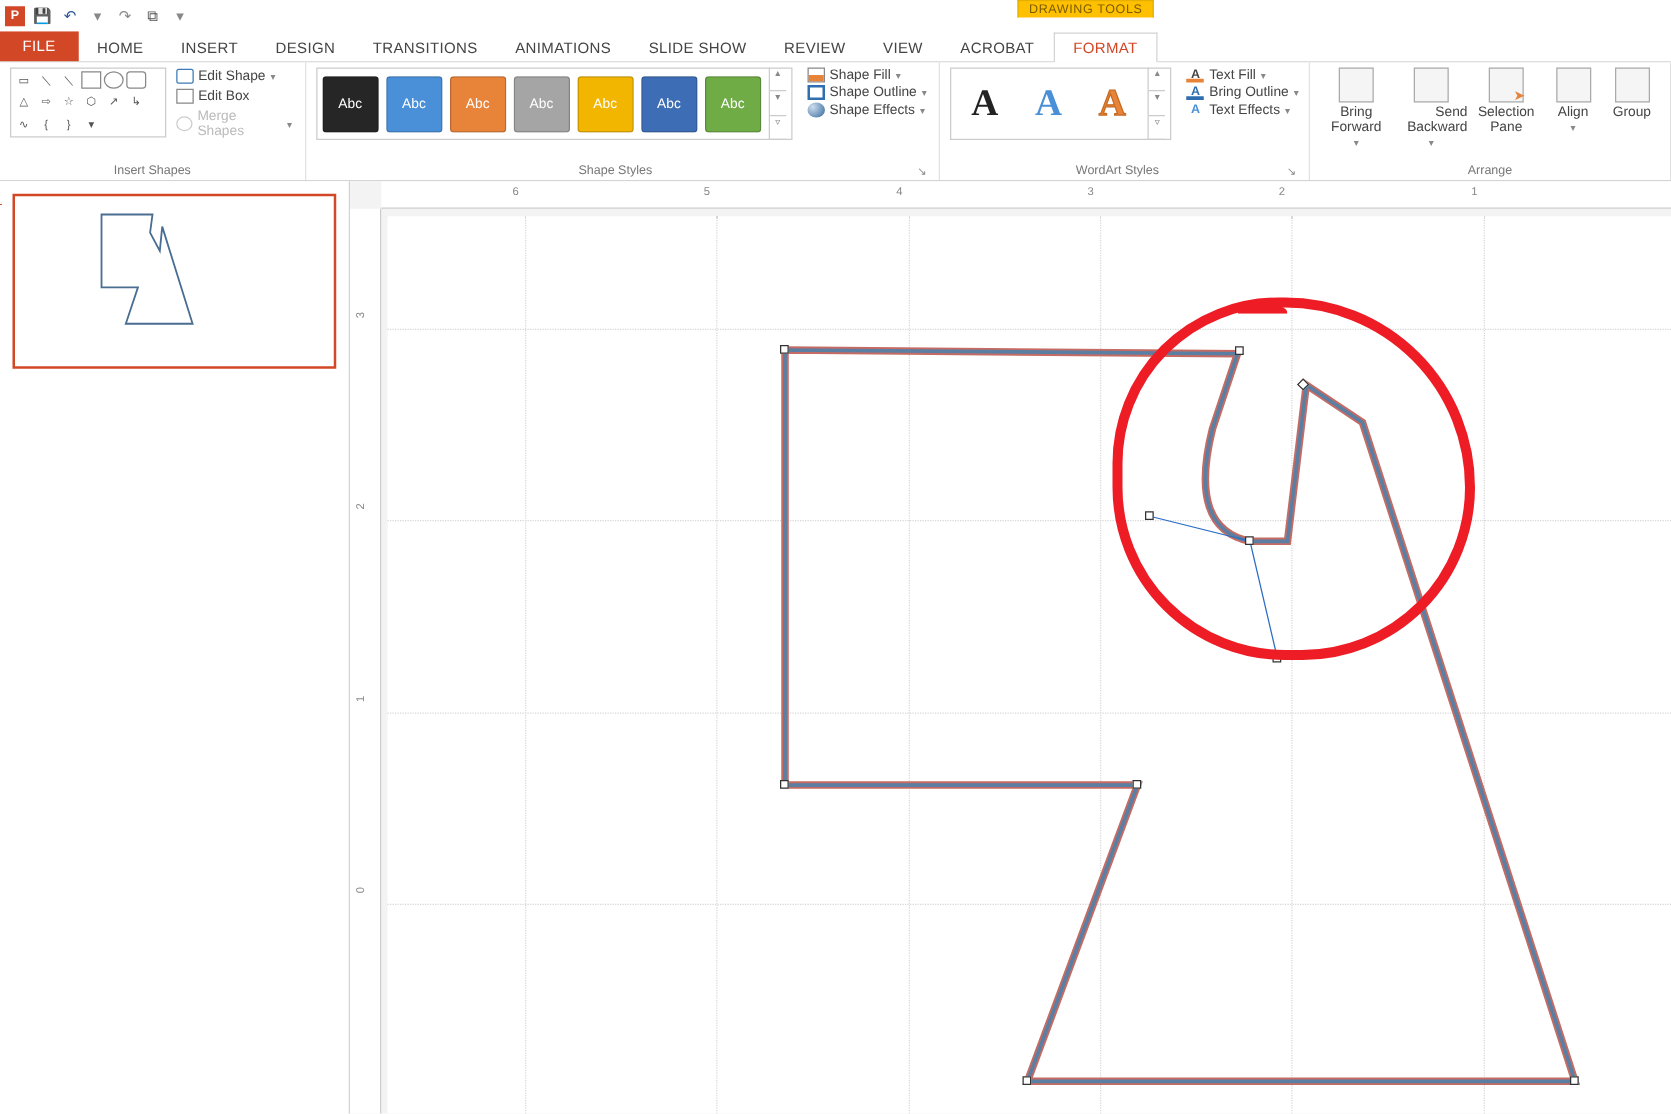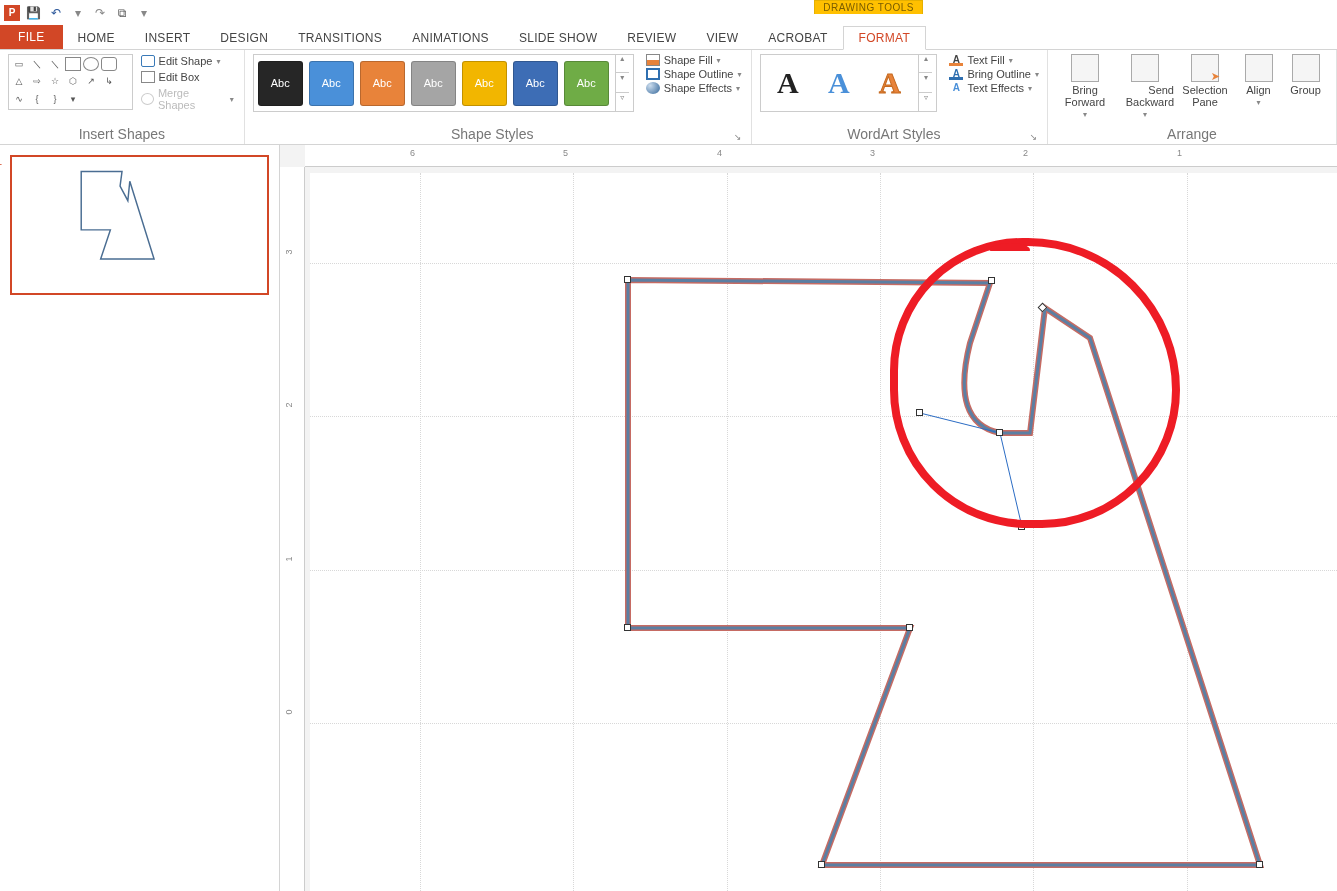--- a/index.html
+++ b/index.html
@@ -16,21 +16,21 @@
 
 
 .tabs { height: 25px; display:flex; align-items:flex-end; padding-left:0; border-bottom:1px solid #d4d4d4; }
 .tab { padding: 4px 15px; font-size: 12px; color:#444; cursor:pointer; text-transform:uppercase; letter-spacing:0.3px;}
 .tab.file { background:#d24726; color:#fff; padding:5px 18px;}
 .tab.active { color:#d24726; border:1px solid #d4d4d4; border-bottom:1px solid #fff; background:#fff; margin-bottom:-1px;margin-top:17px;}
 
 
 .ribbon { height: 95px; background:#fff; border-bottom:1px solid #d4d4d4; display:flex; }
 .group { border-right:1px solid #e1e1e1; padding:4px 8px 2px 8px; display:flex; flex-direction:column; justify-content:space-between; }
-.group-label { text-align:center; font-size:14px; color:#777; padding-top:2px;}
+.group-label { text-align:center; font-size:10px; color:#777; padding-top:2px;}
 .group-body { display:flex; align-items:flex-start; gap:6px; flex:1; }
 
 
 .shapes-gallery { width:130px; display:flex; flex-wrap:wrap; gap:2px; border:1px solid #ccc; padding:2px; height:56px; overflow:hidden; position:relative;}
 .shapes-gallery .s { width:16px; height:14px; border:1px solid #888; font-size:9px; display:flex;align-items:center;justify-content:center; color:#555;}
 .shapes-gallery .nosq{border:none;}
 .shapes-side { display:flex; flex-direction:column; gap:2px; font-size:11px; }
 .shapes-side .row { display:flex; align-items:center; gap:4px; color:#444; padding:1px 2px;}
 .shapes-side .disabled{color:#bbb;}
 

